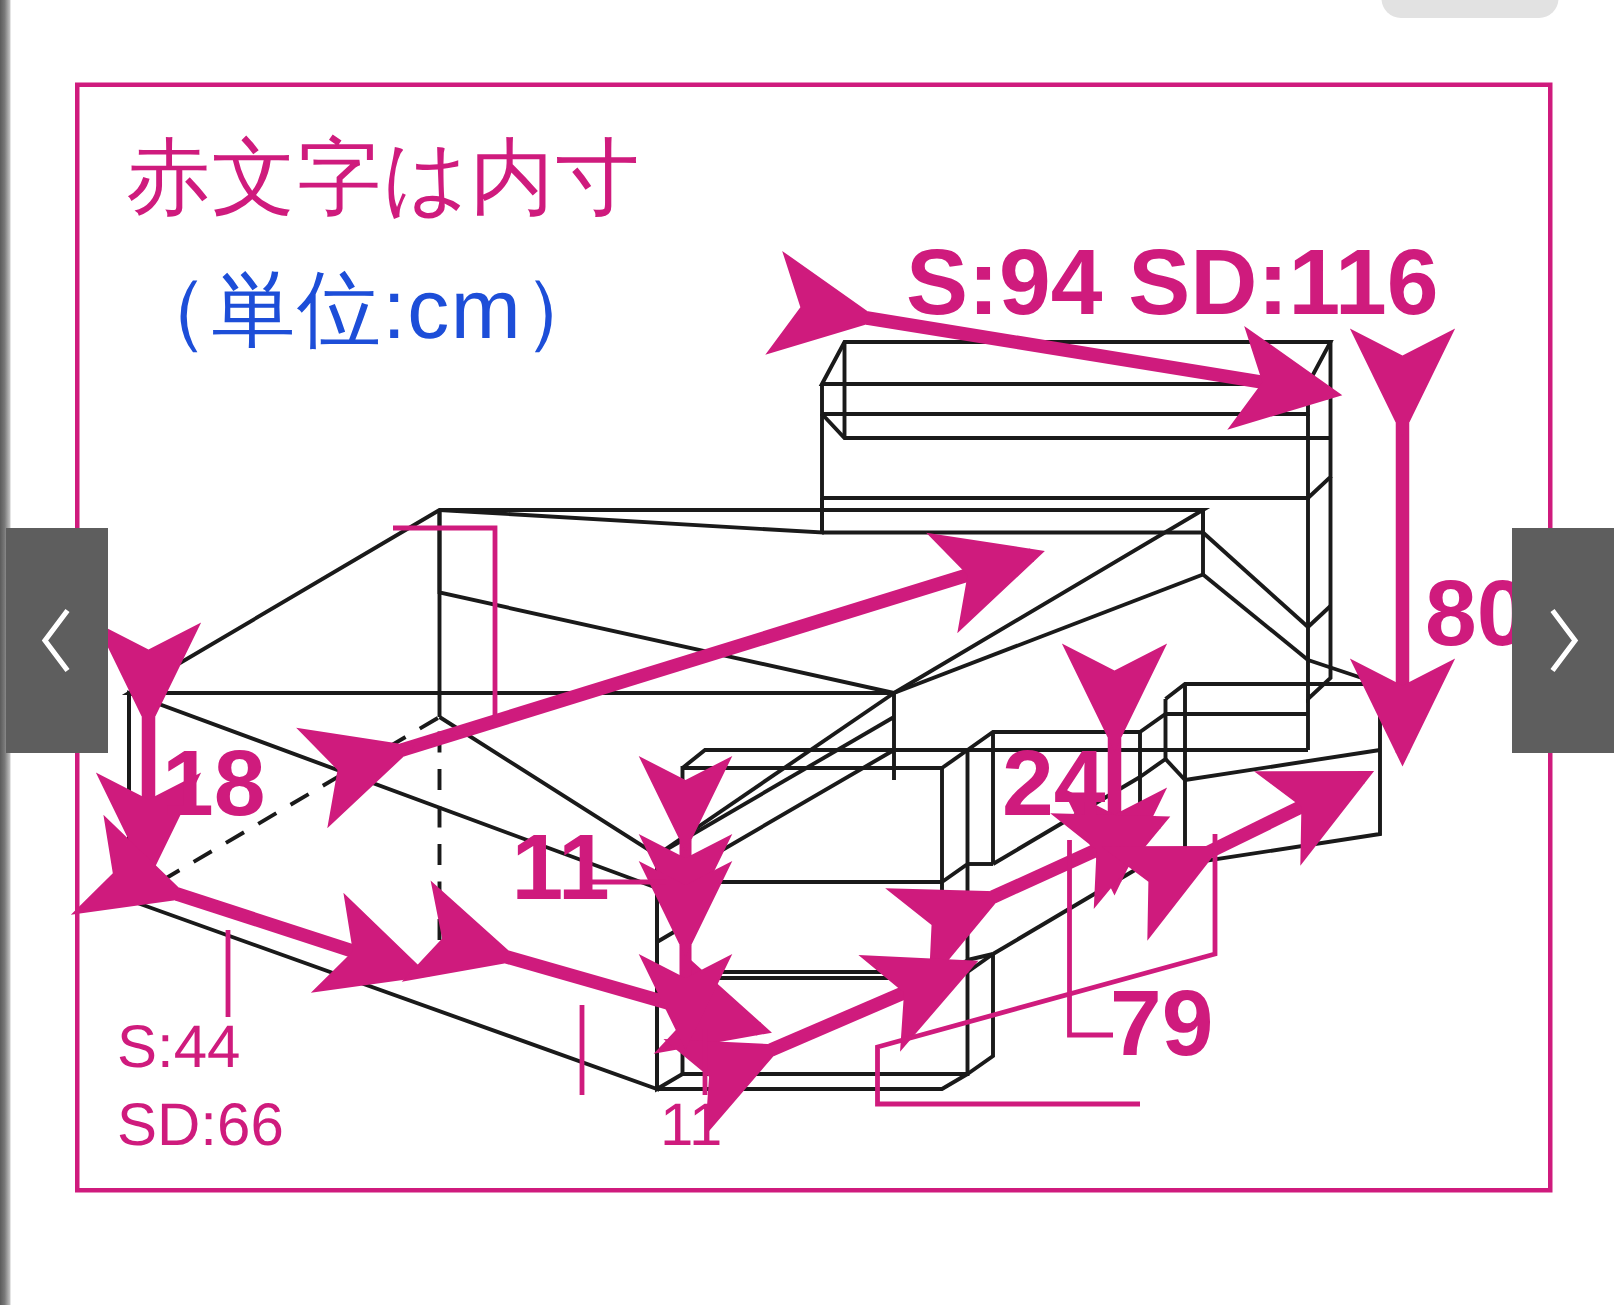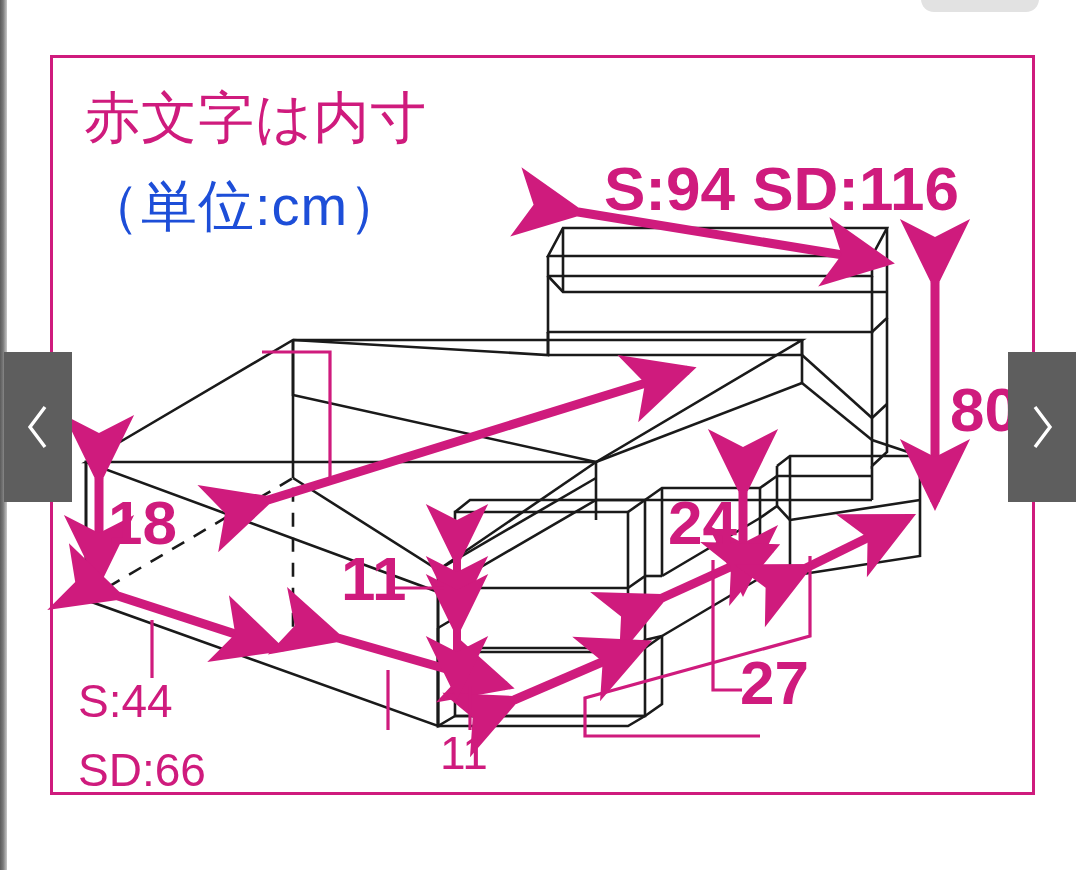--- a/index.html
+++ b/index.html
@@ -39,21 +39,21 @@
     border:3px solid #cf1b7d;box-sizing:border-box;background:transparent;
   }
 
   
   .lbl{position:absolute;white-space:nowrap;line-height:1;}
   .pink{color:#cf1b7d;}
   .black{color:#1d4ed8;}
 
   .ttl-jp{font-size:56px;font-weight:400;letter-spacing:1px;}
   .dim{font-size:62px;font-weight:700;}
-  .dim-sm{font-size:46px;font-weight:400;}
+  .dim-sm{font-size:40px;font-weight:400;}
 
   svg.overlay{position:absolute;left:0;top:0;width:1080px;height:870px;pointer-events:none;}
 </style>
 </head>
 <body>
 
 <div id="stage">
 
   <div class="page-edge"></div>
   <div class="top-pill"></div>
@@ -208,25 +208,25 @@
 
 
   <div class="lbl dim pink" style="left:108px;top:492px;">18</div>
 
   <div class="lbl dim pink" style="left:950px;top:368px;margin-top:11px;">80</div>
 
   <div class="lbl dim pink" style="left:341px;top:548px;">11</div>
 
   <div class="lbl dim pink" style="left:668px;top:492px;">24</div>
 
-  <div class="lbl dim pink" style="left:740px;top:652px;">27</div>
+  <div class="lbl dim pink" style="left:740px;top:652px;">79</div>
 
   <div class="lbl dim-sm pink" style="left:78px;top:678px;">S:44</div>
 
-  <div class="lbl dim-sm pink" style="left:78px;top:747px;">SD:66</div>
+  <div class="lbl dim-sm pink" style="left:78px;top:730px;">SD:66</div>
 
 
   <div class="lbl dim-sm pink" style="left:440px;top:730px;">11</div>
 
   <div class="carousel left">
     <svg width="30" height="50" viewBox="0 0 30 50">
       <path d="M22,5 L7,25 L22,45" stroke="#ffffff" stroke-width="3.4" fill="none"></path>
     </svg>
   </div>
   <div class="carousel right">

